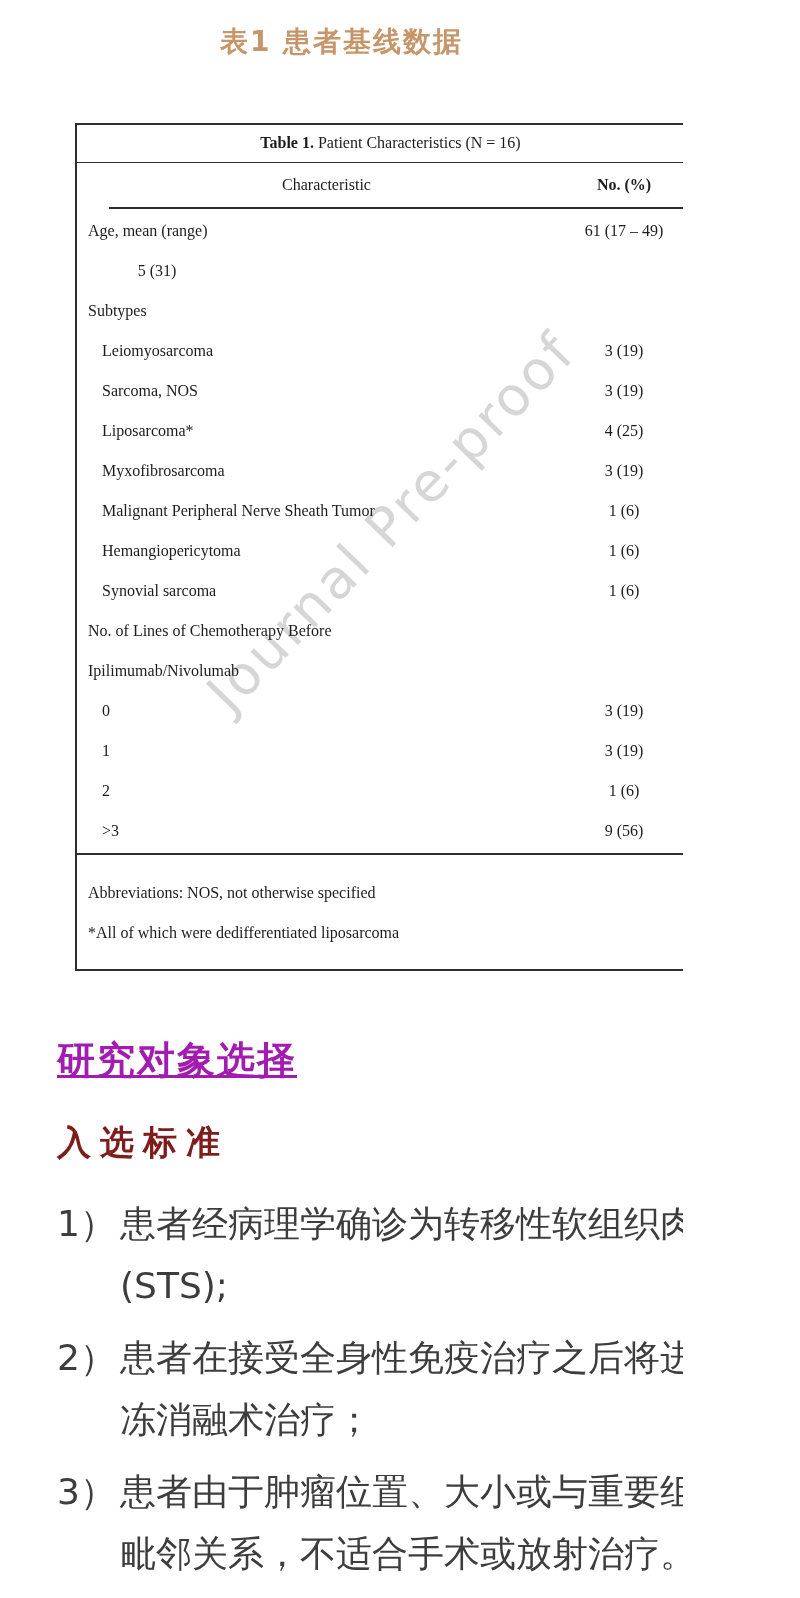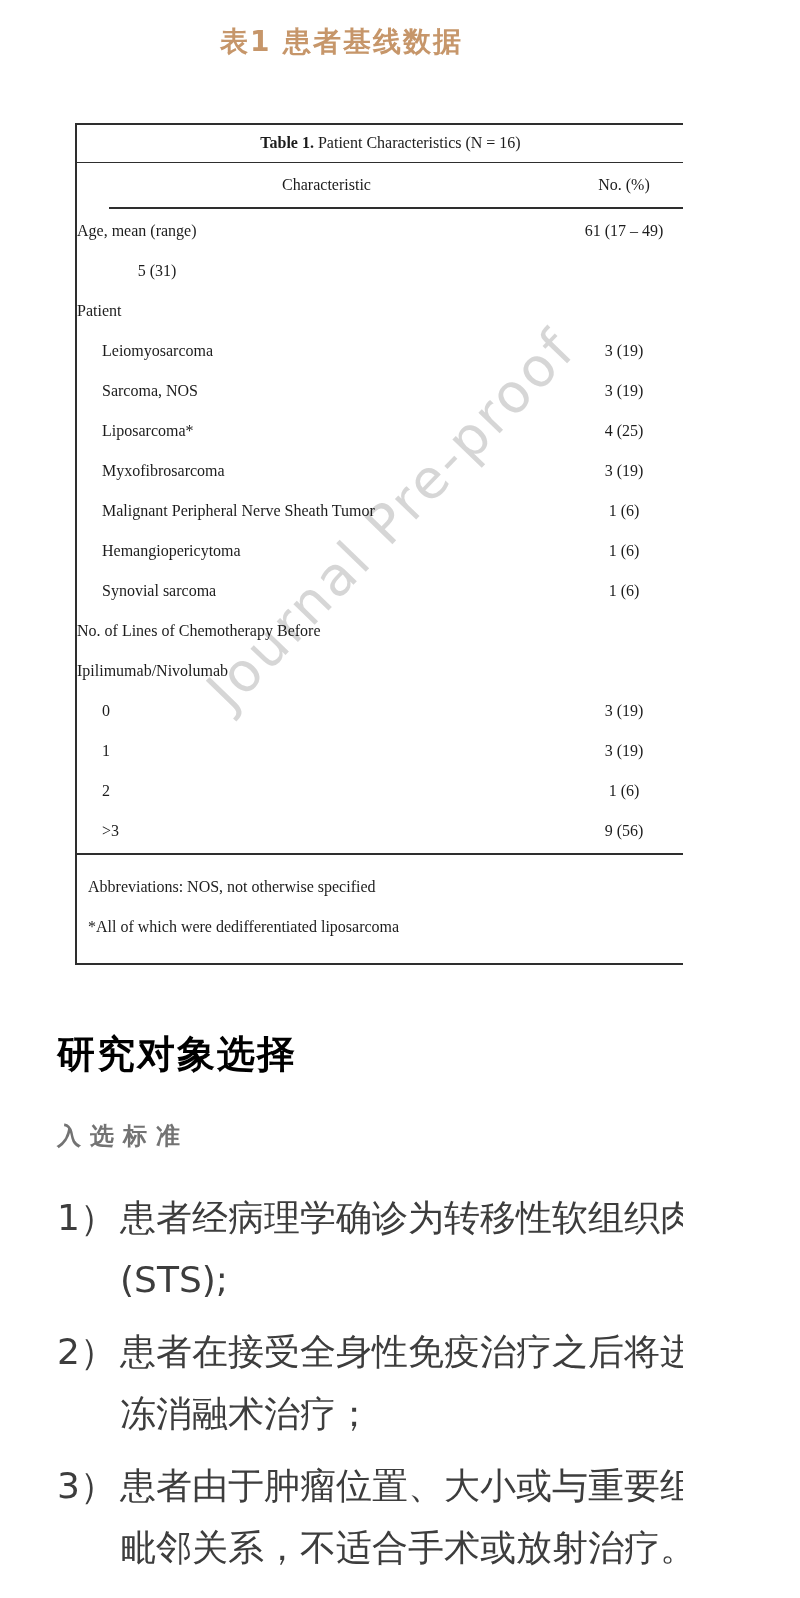--- a/index.html
+++ b/index.html
@@ -44,43 +44,44 @@
     white-space:nowrap;
     pointer-events:none;
   }
   .t-title {
     height:37px; line-height:36px;
     text-align:center;
     border-bottom:1px solid #2e2e2e;
   }
   .t-header { display:flex; height:44px; line-height:43px; border-bottom:2px solid #2e2e2e;margin-left:32px; }
   .t-header .hc { flex:1; text-align:center; }
-  .t-header .hv { width:160px; text-align:center; }
+  .t-header .hv { width:160px; text-align:center;font-weight:bold; }
   .t-body { padding:2px 0; }
   .t-row { display:flex; height:40px; line-height:40px; }
-  .t-label { flex:1; white-space:nowrap; }
+  .t-label { flex:1; padding-left:11px; white-space:nowrap; }
   .t-row.indent .t-label { padding-left:25px; }
   .t-val { width:160px; text-align:center; }
-  .t-foot { border-top:2px solid #2e2e2e; padding:12px 11px 16px; }
+  .t-foot { border-top:2px solid #2e2e2e; padding:18px 11px 16px; }
   .footnote { line-height:40px; }
 
   
   .heading-serif {
     margin:70px 0 0 57px;
     font-family:"DejaVu Serif", "Liberation Serif", serif;
     font-size:38px; line-height:38px;
     font-weight:bold; letter-spacing:2px;
-    color:#000000;
+    color:#a21caf;
+    text-decoration:underline;
   }
   .heading-sans {
     margin:46px 0 0 57px;
     font-family:"DejaVu Sans", sans-serif;
-    font-size:24px; line-height:34px;
+    font-size:34px; line-height:34px;
     font-weight:bold; letter-spacing:9px;
-    color:#737373;
+    color:#7f1d1d;
   }
 
   
   .criteria-list { margin:34px 0 0 57px; width:713px; }
   .criteria-item {
     display:flex;
     font-family:"DejaVu Sans", sans-serif;
     font-size:36px; line-height:62px;
     color:#3d3d3d;
     margin-bottom:10px;
@@ -107,21 +108,21 @@
 
     <div class="t-body" id="table-body">
         <div class="t-row">
           <span class="t-label">Age, mean (range)</span>
           <span class="t-val">61 (17 – 49)</span>
         </div>
         <div class="t-row">
           <span class="t-val">5 (31)</span>
         </div>
         <div class="t-row">
-          <span class="t-label">Patient</span>
+          <span class="t-label">Subtypes</span>
           <span class="t-val"></span>
         </div>
         <div class="t-row indent">
           <span class="t-label">Leiomyosarcoma</span>
           <span class="t-val">3 (19)</span>
         </div>
         <div class="t-row indent">
           <span class="t-label">Sarcoma, NOS</span>
           <span class="t-val">3 (19)</span>
         </div>

